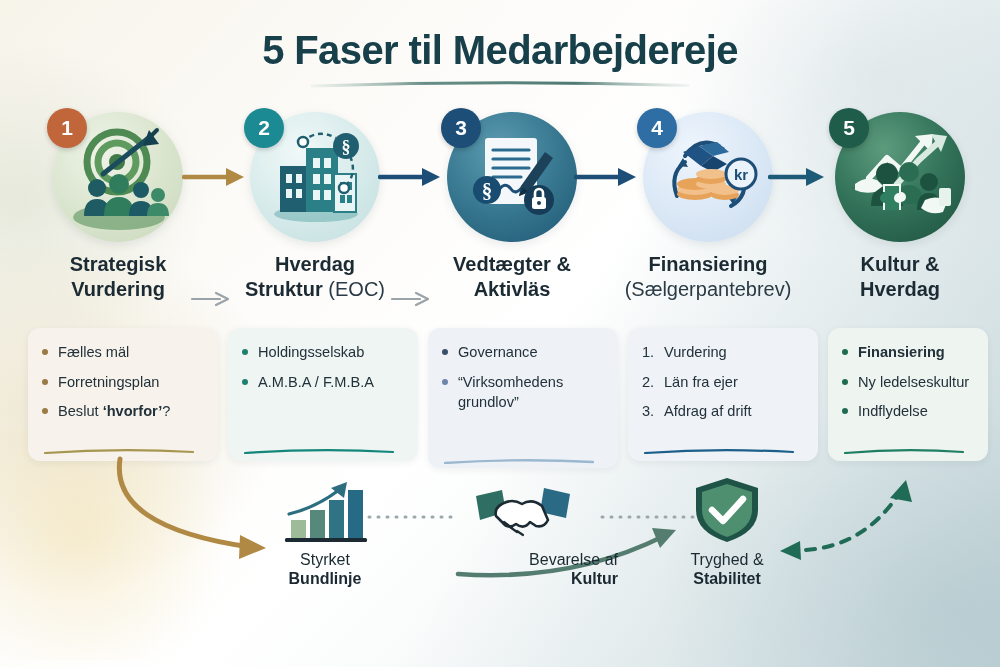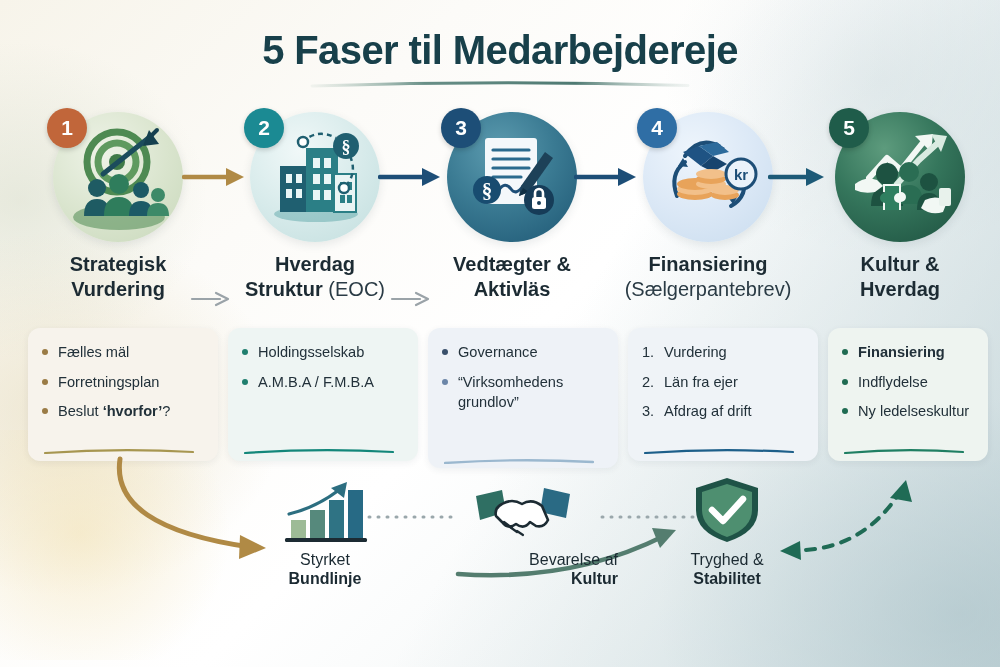--- a/index.html
+++ b/index.html
@@ -419,25 +419,25 @@
     </div>
 
     <div class="card" style="left:828px; width:160px; height:133px; background:#eef4f0;">
       <ul>
         <li class="strong">
           <span class="dot" style="background:#1f6b52;"></span>
           <span>Finansiering</span>
         </li>
         <li>
           <span class="dot" style="background:#1f6b52;"></span>
+          <span>Ny ledelseskultur</span>
+        </li>
+        <li>
+          <span class="dot" style="background:#1f6b52;"></span>
           <span>Indflydelse</span>
-        </li>
-        <li>
-          <span class="dot" style="background:#1f6b52;"></span>
-          <span>Ny ledelseskultur</span>
         </li>
       </ul>
       <svg class="card-rule" viewBox="0 0 130 5" preserveAspectRatio="none">
         <path d="M1,4 Q65,-1 129,3" stroke="#1f7f63" stroke-width="2.2" fill="none" stroke-linecap="round"></path>
       </svg>
     </div>
   </div>
 
   <svg class="flowline" style="left:100px; top:455px; width:220px; height:120px;" viewBox="0 0 220 120">
     <path d="M20,4 Q10,72 150,92" stroke="#b08a45" stroke-width="5" fill="none" stroke-linecap="round"></path>

